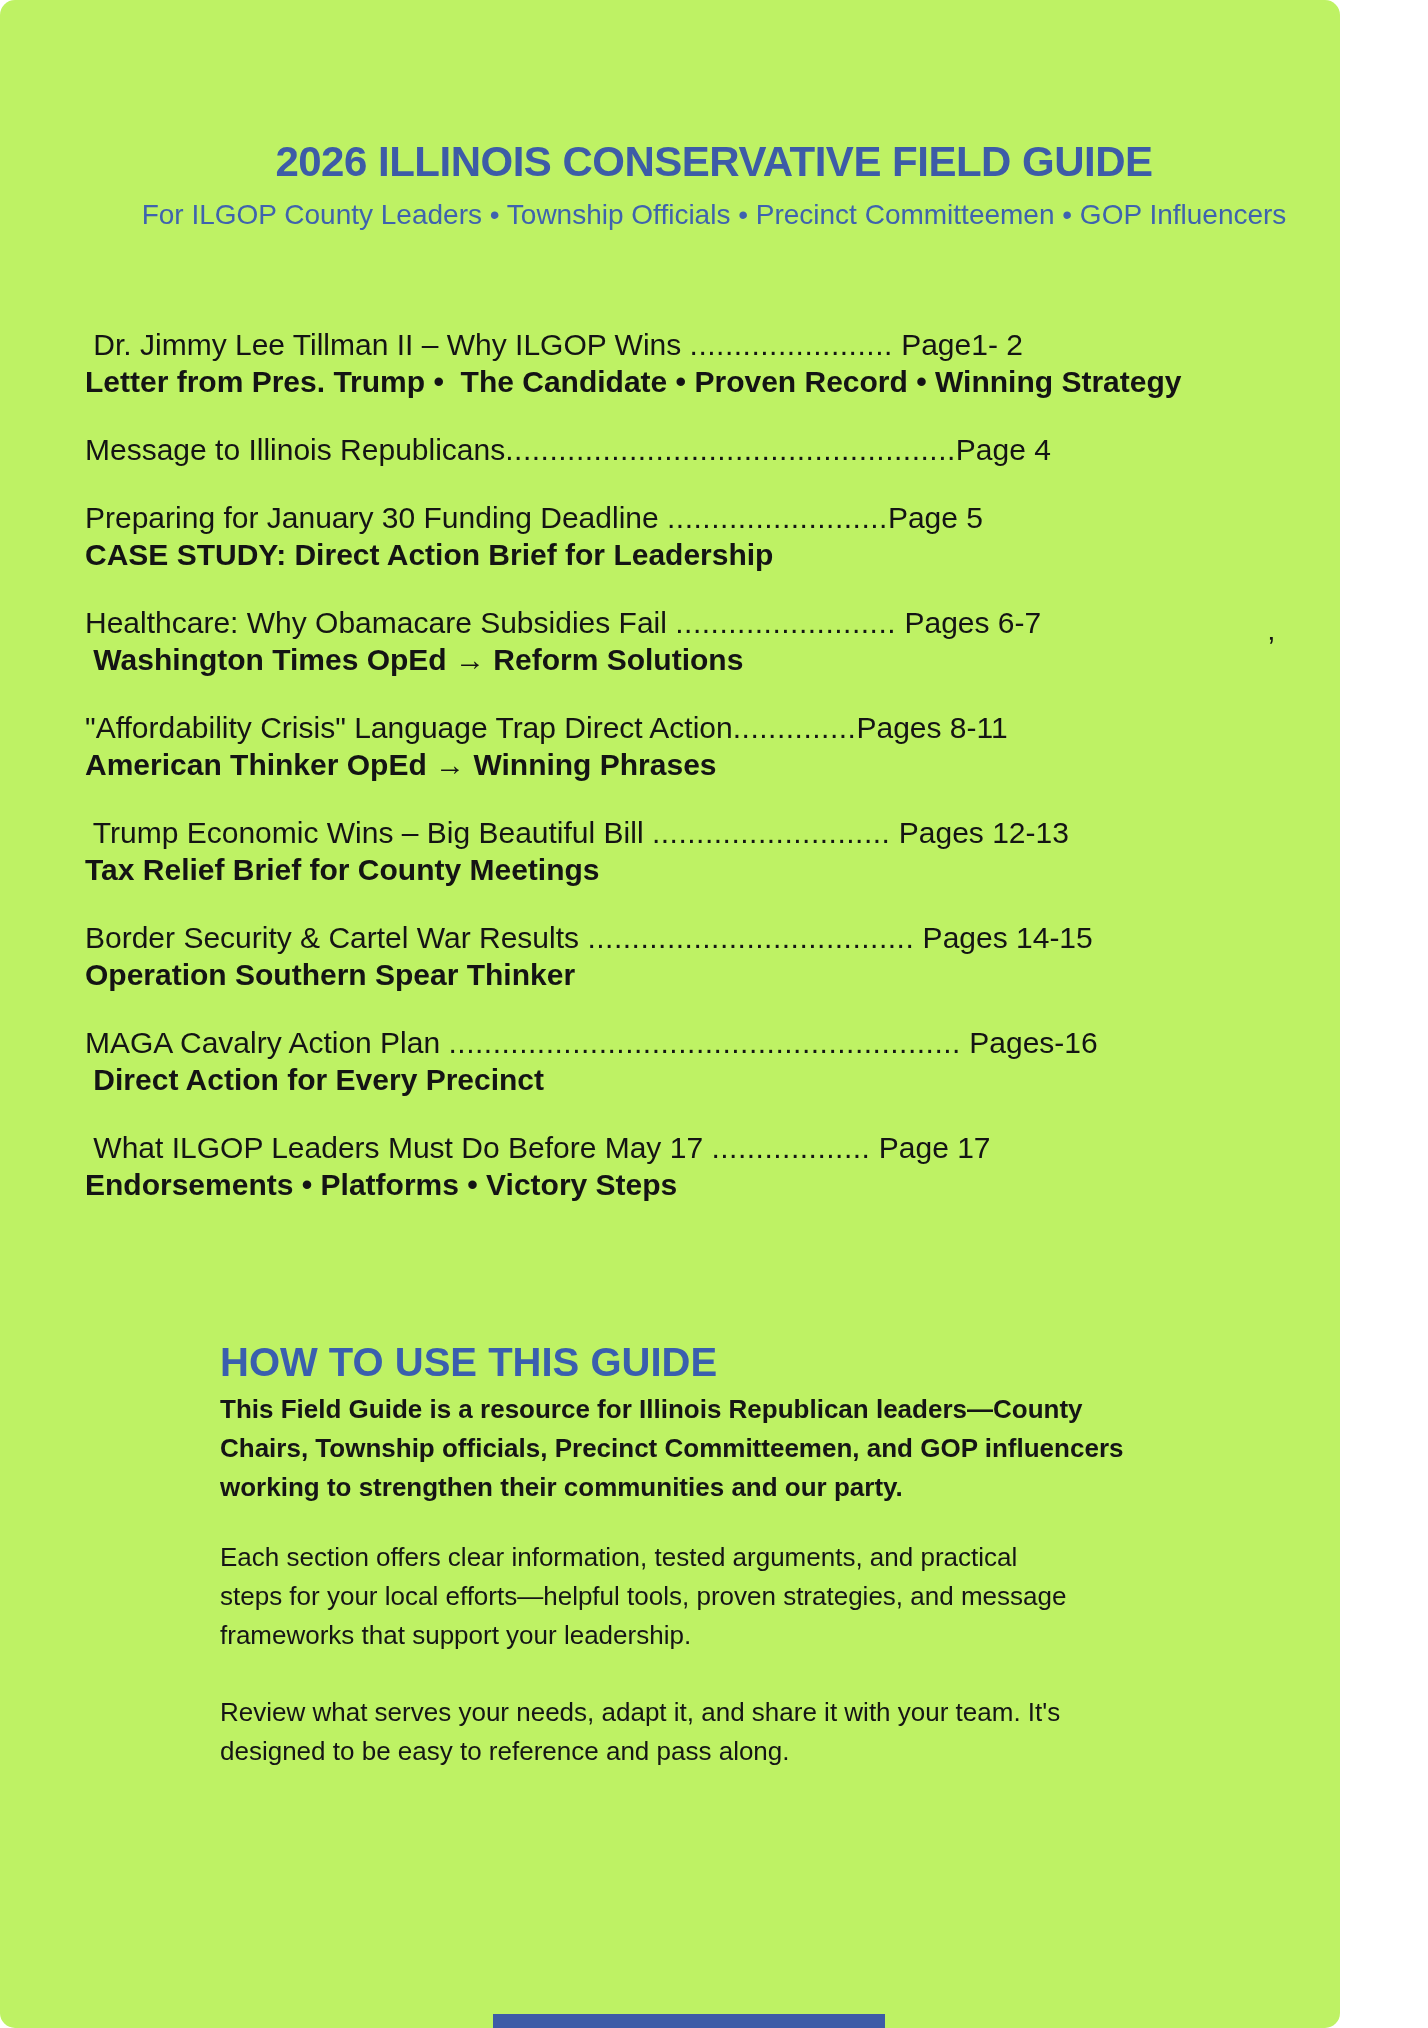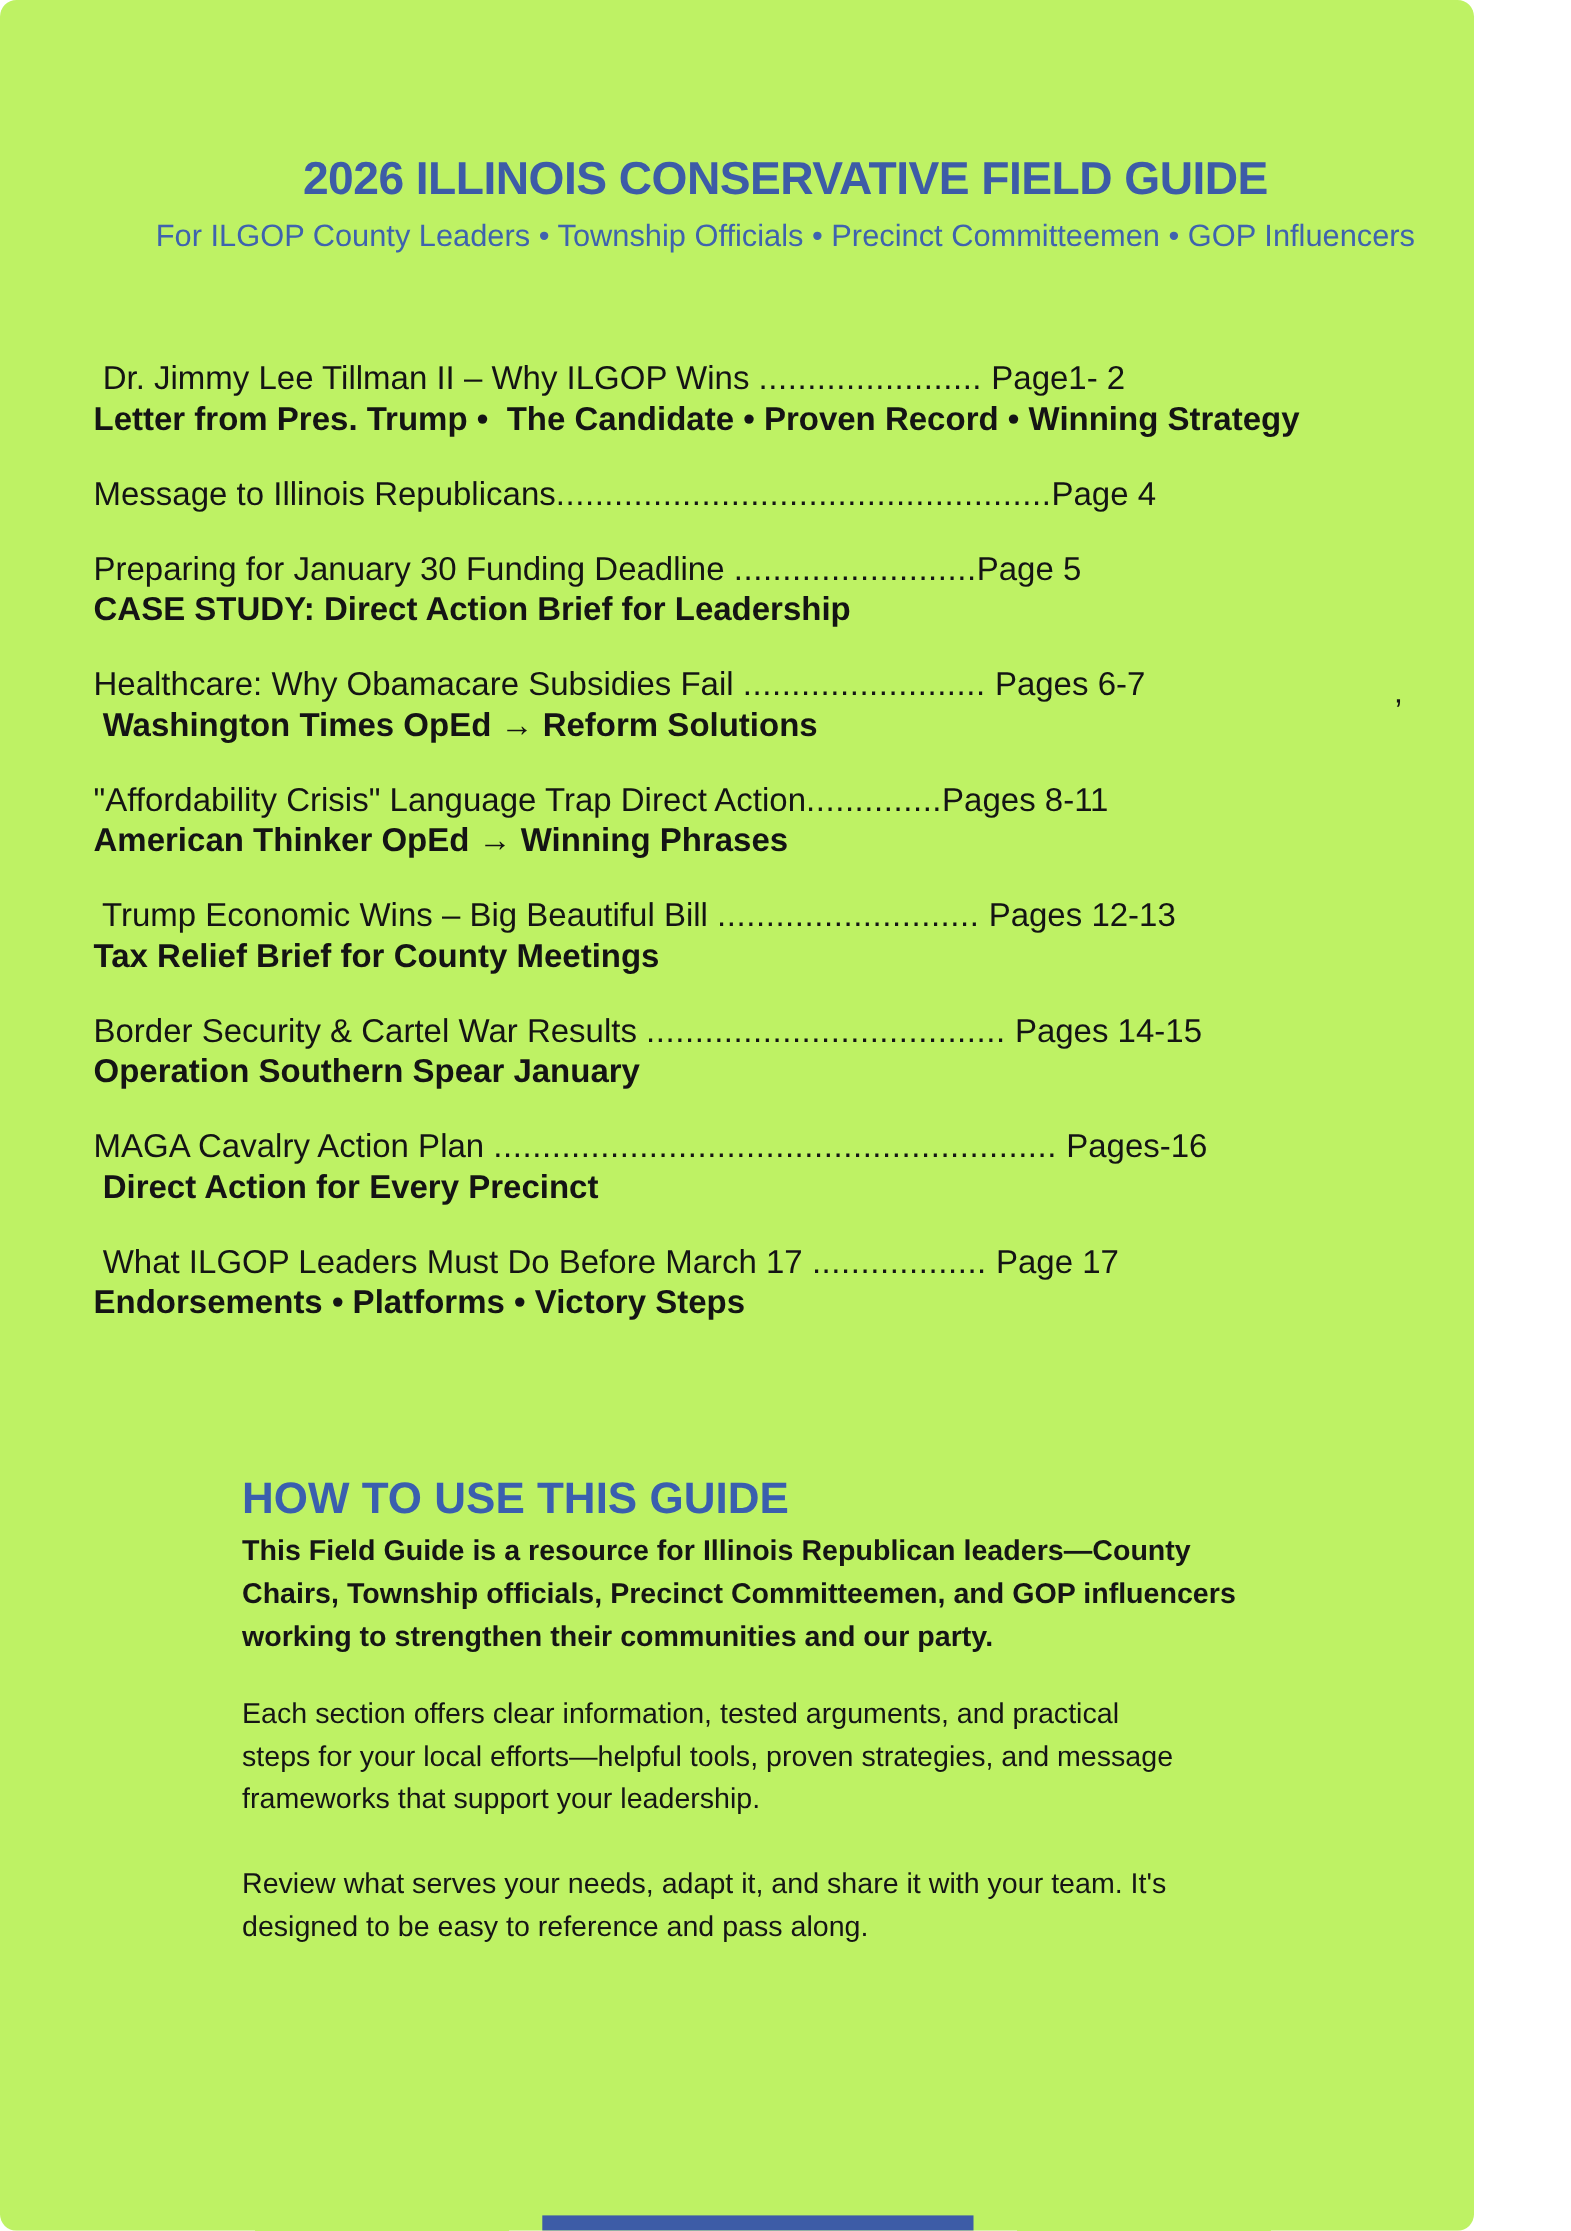--- a/index.html
+++ b/index.html
@@ -121,30 +121,30 @@
       <div class="toc-sub">American Thinker OpEd → Winning Phrases</div>
     </div>
 
     <div class="toc-entry">
       <div class="toc-line1"><span class="t"> Trump Economic Wins – Big Beautiful Bill </span><span class="dots">...........................</span><span class="pg"> Pages 12-13</span></div>
       <div class="toc-sub">Tax Relief Brief for County Meetings</div>
     </div>
 
     <div class="toc-entry">
       <div class="toc-line1"><span class="t">Border Security &amp; Cartel War Results </span><span class="dots">.....................................</span><span class="pg"> Pages 14-15</span></div>
-      <div class="toc-sub">Operation Southern Spear January</div>
+      <div class="toc-sub">Operation Southern Spear Thinker</div>
     </div>
 
     <div class="toc-entry">
       <div class="toc-line1"><span class="t">MAGA Cavalry Action Plan </span><span class="dots">..........................................................</span><span class="pg"> Pages-16</span></div>
       <div class="toc-sub"> Direct Action for Every Precinct</div>
     </div>
 
     <div class="toc-entry">
-      <div class="toc-line1"><span class="t"> What ILGOP Leaders Must Do Before March 17 </span><span class="dots">..................</span><span class="pg"> Page 17</span></div>
+      <div class="toc-line1"><span class="t"> What ILGOP Leaders Must Do Before May 17 </span><span class="dots">..................</span><span class="pg"> Page 17</span></div>
       <div class="toc-sub">Endorsements • Platforms • Victory Steps</div>
     </div>
 
   </div>
 
   <div class="stray-mark">’</div>
 
   <div class="howto-heading">HOW TO USE THIS GUIDE</div>
   <div class="howto-p bold p1">This Field Guide is a resource for Illinois Republican leaders—County
 Chairs, Township officials, Precinct Committeemen, and GOP influencers

